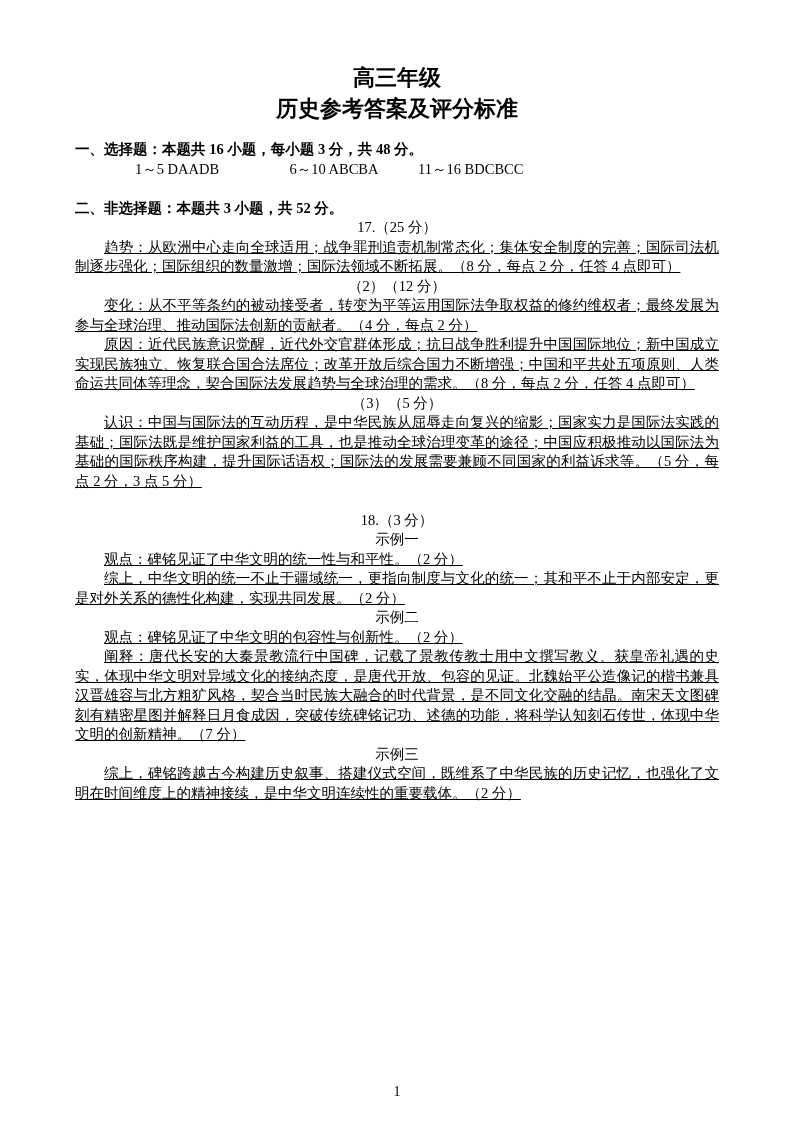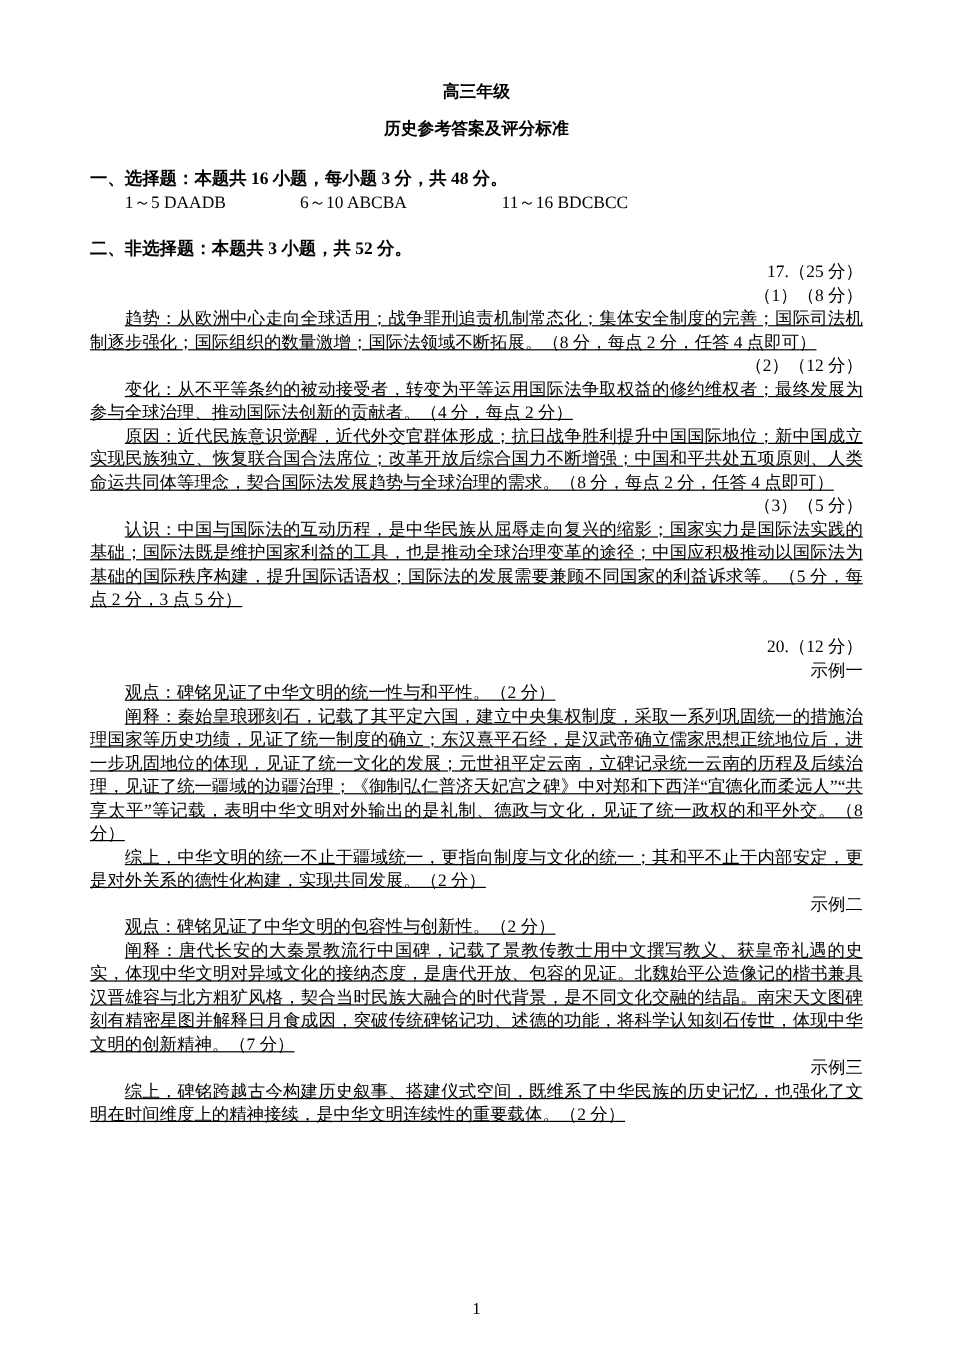--- a/index.html
+++ b/index.html
@@ -17,41 +17,41 @@
     padding: 62px 75px 0 75px;
     font-family: "Liberation Serif", "DejaVu Serif", serif;
     font-size: 14.5px;
     line-height: 19.5px;
     color: #000000;
     overflow: hidden;
   }
   .title {
     text-align: center;
     font-weight: bold;
-    font-size: 14px;
+    font-size: 22px;
     line-height: 31px;
     margin: 0;
   }
   .title-sub {
     margin-bottom: 16px;
   }
   .blk { margin: 0; }
   .heading { font-weight: bold; }
-  .flush { text-align: right; }
+  .flush { text-align: center; }
   .indent {
     text-indent: 2em;
     text-align: justify;
     text-decoration: underline;
   }
   .spacer { height: 19.5px; }
   .answers {
     display: flex;
     padding-left: 2em;
   }
-  .answers .ans-group { display: block; }
+  .answers .ans-group { display: block; text-align: center; }
   .answers .ans-group:nth-child(1) { width: 146px; }
   .answers .ans-group:nth-child(2) { width: 168px; }
   .page-number {
     position: absolute;
     left: 0;
     right: 0;
     bottom: 22px;
     text-align: center;
     font-size: 14px;
   }
@@ -65,32 +65,30 @@
   <div>
       <div class="blk heading">一、选择题：本题共 16 小题，每小题 3 分，共 48 分。</div>
       <div class="blk answers">
         <span class="ans-group">1～5 DAADB</span>
         <span class="ans-group">6～10 ABCBA</span>
         <span class="ans-group">11～16 BDCBCC</span>
       </div>
       <div class="blk spacer"></div>
       <div class="blk heading">二、非选择题：本题共 3 小题，共 52 分。</div>
       <div class="blk flush">17.（25 分）</div>
-      <div class="blk flush">（1）（8 分）</div>
       <div class="blk indent">趋势：从欧洲中心走向全球适用；战争罪刑追责机制常态化；集体安全制度的完善；国际司法机制逐步强化；国际组织的数量激增；国际法领域不断拓展。（8 分，每点 2 分，任答 4 点即可）</div>
       <div class="blk flush">（2）（12 分）</div>
       <div class="blk indent">变化：从不平等条约的被动接受者，转变为平等运用国际法争取权益的修约维权者；最终发展为参与全球治理、推动国际法创新的贡献者。（4 分，每点 2 分）</div>
       <div class="blk indent">原因：近代民族意识觉醒，近代外交官群体形成；抗日战争胜利提升中国国际地位；新中国成立实现民族独立、恢复联合国合法席位；改革开放后综合国力不断增强；中国和平共处五项原则、人类命运共同体等理念，契合国际法发展趋势与全球治理的需求。（8 分，每点 2 分，任答 4 点即可）</div>
       <div class="blk flush">（3）（5 分）</div>
       <div class="blk indent">认识：中国与国际法的互动历程，是中华民族从屈辱走向复兴的缩影；国家实力是国际法实践的基础；国际法既是维护国家利益的工具，也是推动全球治理变革的途径；中国应积极推动以国际法为基础的国际秩序构建，提升国际话语权；国际法的发展需要兼顾不同国家的利益诉求等。（5 分，每点 2 分，3 点 5 分）</div>
       <div class="blk spacer"></div>
-      <div class="blk flush">20.（12 分）</div>
+      <div class="blk flush">18.（3 分）</div>
       <div class="blk flush">示例一</div>
       <div class="blk indent">观点：碑铭见证了中华文明的统一性与和平性。（2 分）</div>
-      <div class="blk indent">阐释：秦始皇琅琊刻石，记载了其平定六国，建立中央集权制度，采取一系列巩固统一的措施治理国家等历史功绩，见证了统一制度的确立；东汉熹平石经，是汉武帝确立儒家思想正统地位后，进一步巩固地位的体现，见证了统一文化的发展；元世祖平定云南，立碑记录统一云南的历程及后续治理，见证了统一疆域的边疆治理；《御制弘仁普济天妃宫之碑》中对郑和下西洋“宜德化而柔远人”“共享太平”等记载，表明中华文明对外输出的是礼制、德政与文化，见证了统一政权的和平外交。（8 分）</div>
       <div class="blk indent">综上，中华文明的统一不止于疆域统一，更指向制度与文化的统一；其和平不止于内部安定，更是对外关系的德性化构建，实现共同发展。（2 分）</div>
       <div class="blk flush">示例二</div>
       <div class="blk indent">观点：碑铭见证了中华文明的包容性与创新性。（2 分）</div>
       <div class="blk indent">阐释：唐代长安的大秦景教流行中国碑，记载了景教传教士用中文撰写教义、获皇帝礼遇的史实，体现中华文明对异域文化的接纳态度，是唐代开放、包容的见证。北魏始平公造像记的楷书兼具汉晋雄容与北方粗犷风格，契合当时民族大融合的时代背景，是不同文化交融的结晶。南宋天文图碑刻有精密星图并解释日月食成因，突破传统碑铭记功、述德的功能，将科学认知刻石传世，体现中华文明的创新精神。（7 分）</div>
       <div class="blk flush">示例三</div>
       <div class="blk indent">综上，碑铭跨越古今构建历史叙事、搭建仪式空间，既维系了中华民族的历史记忆，也强化了文明在时间维度上的精神接续，是中华文明连续性的重要载体。（2 分）</div>
     </div>
   <div class="page-number">1</div>
 </div>
 

